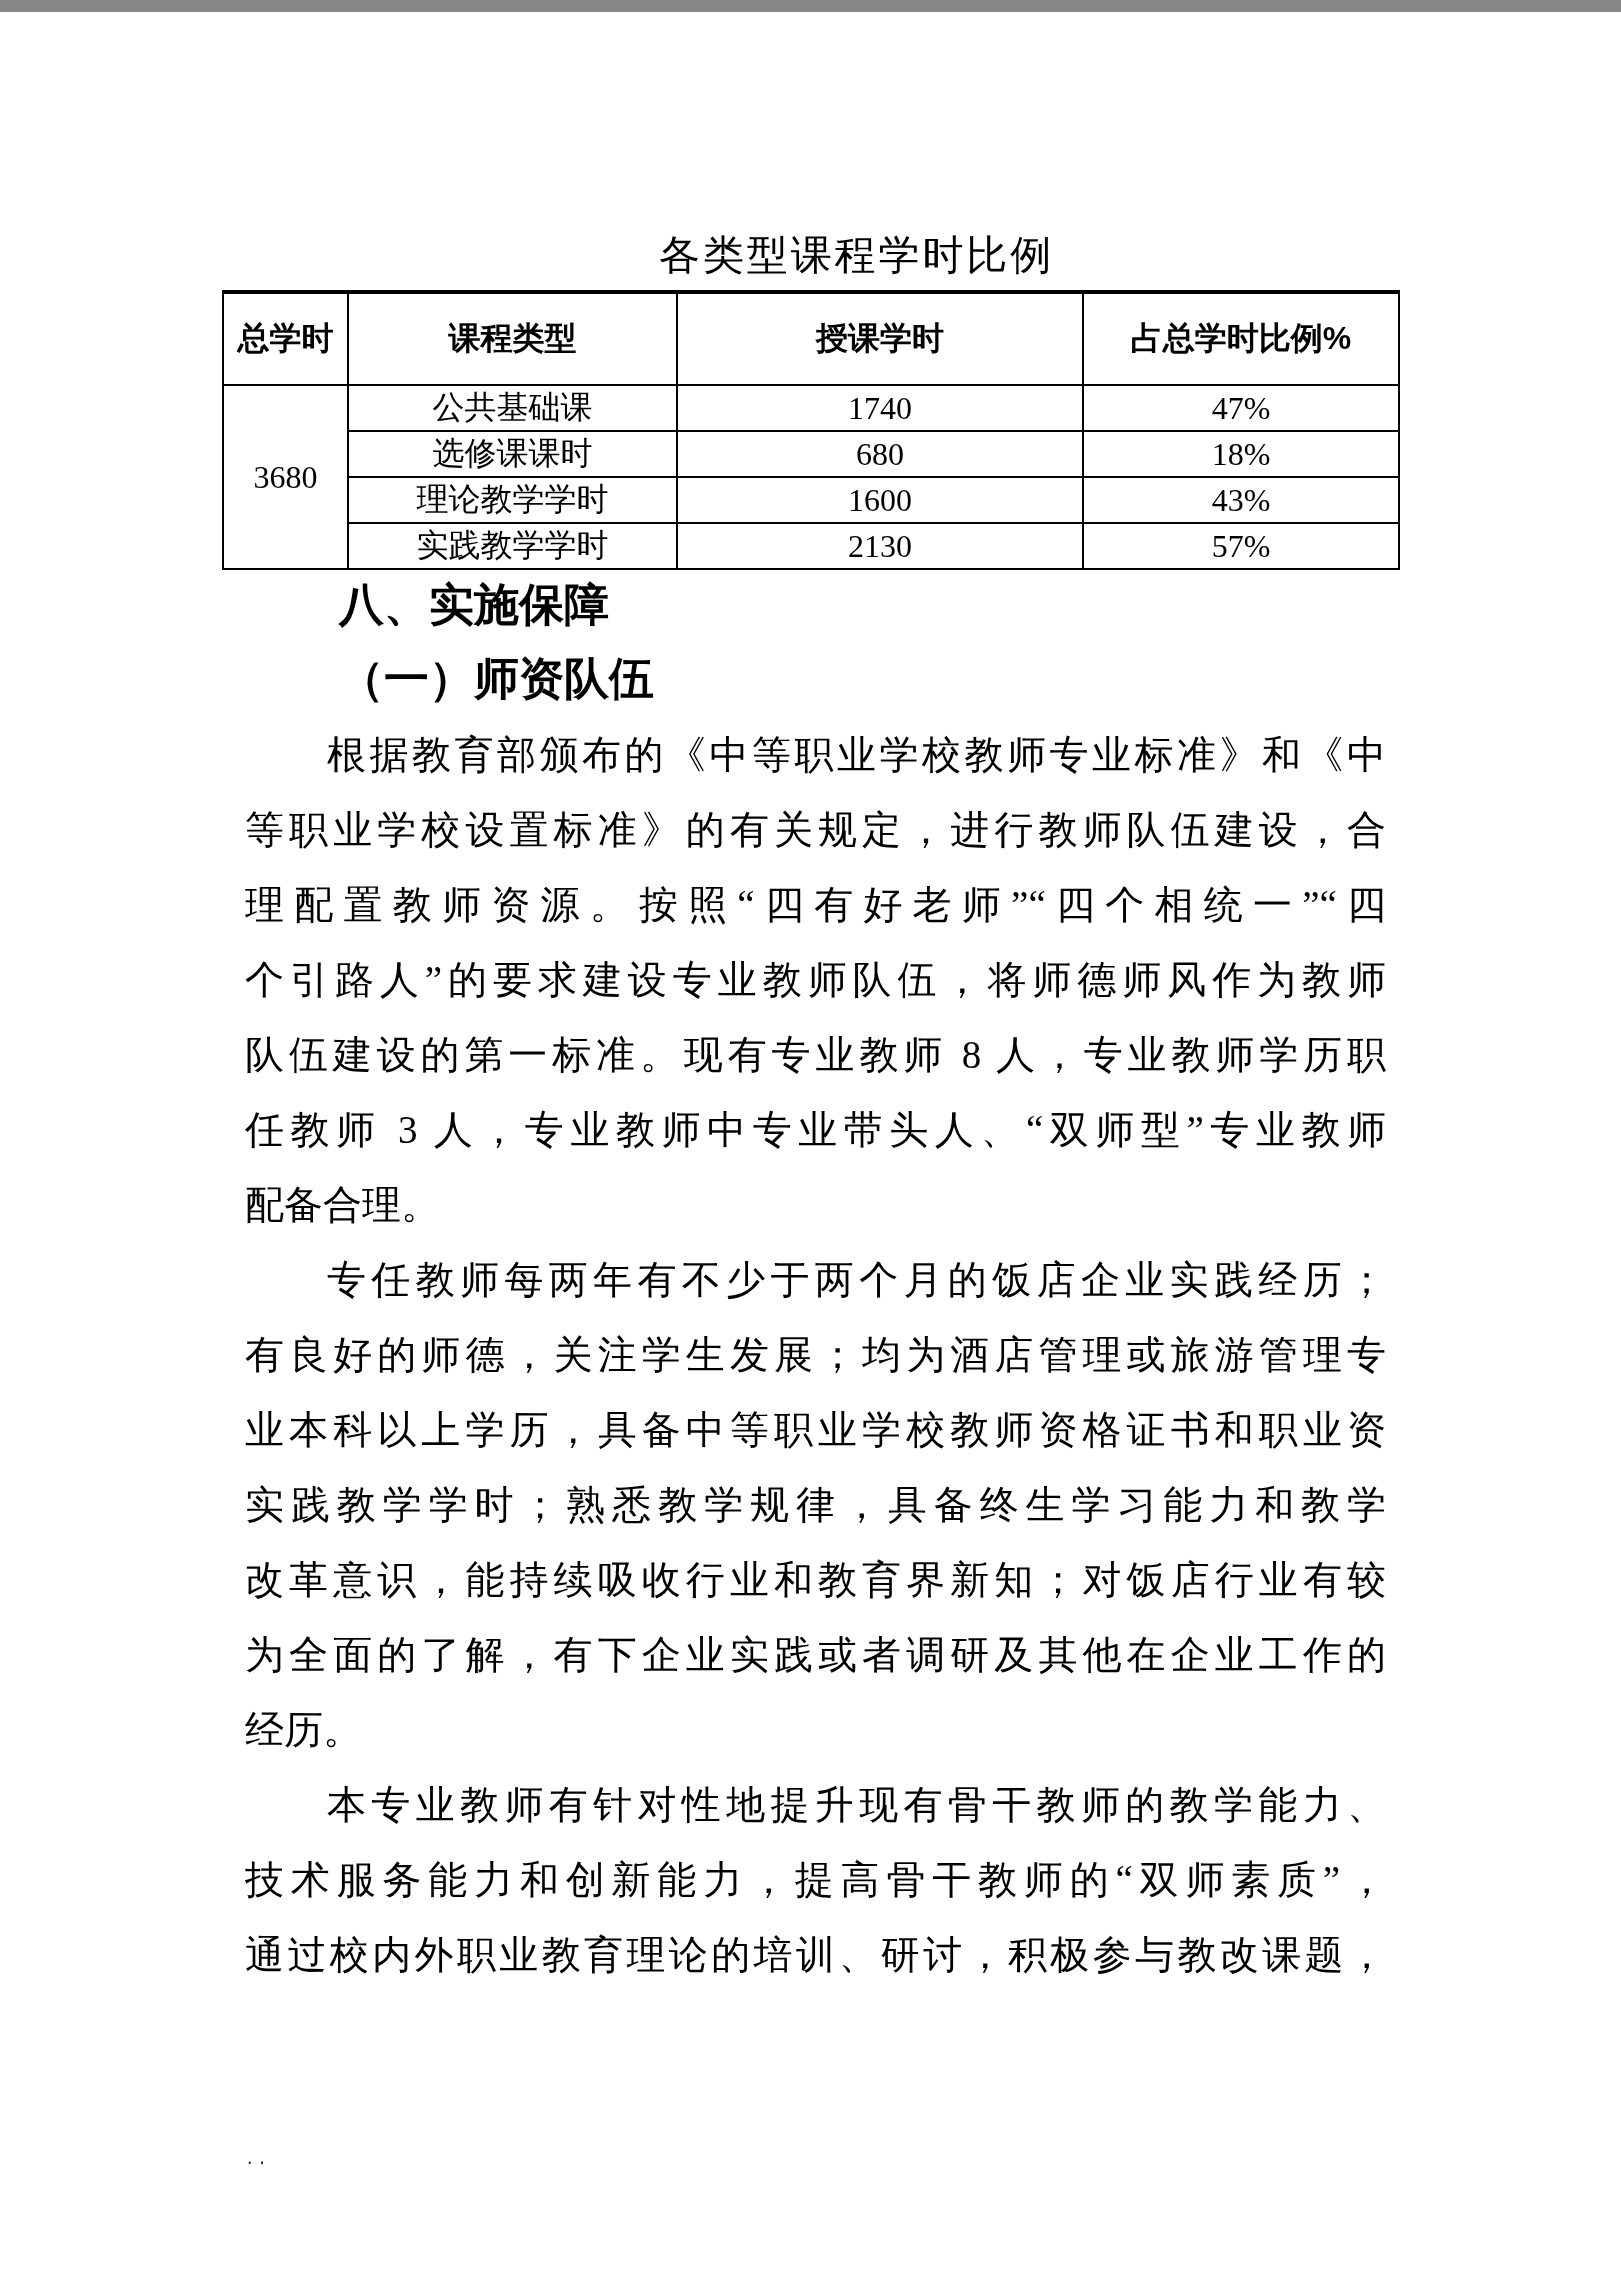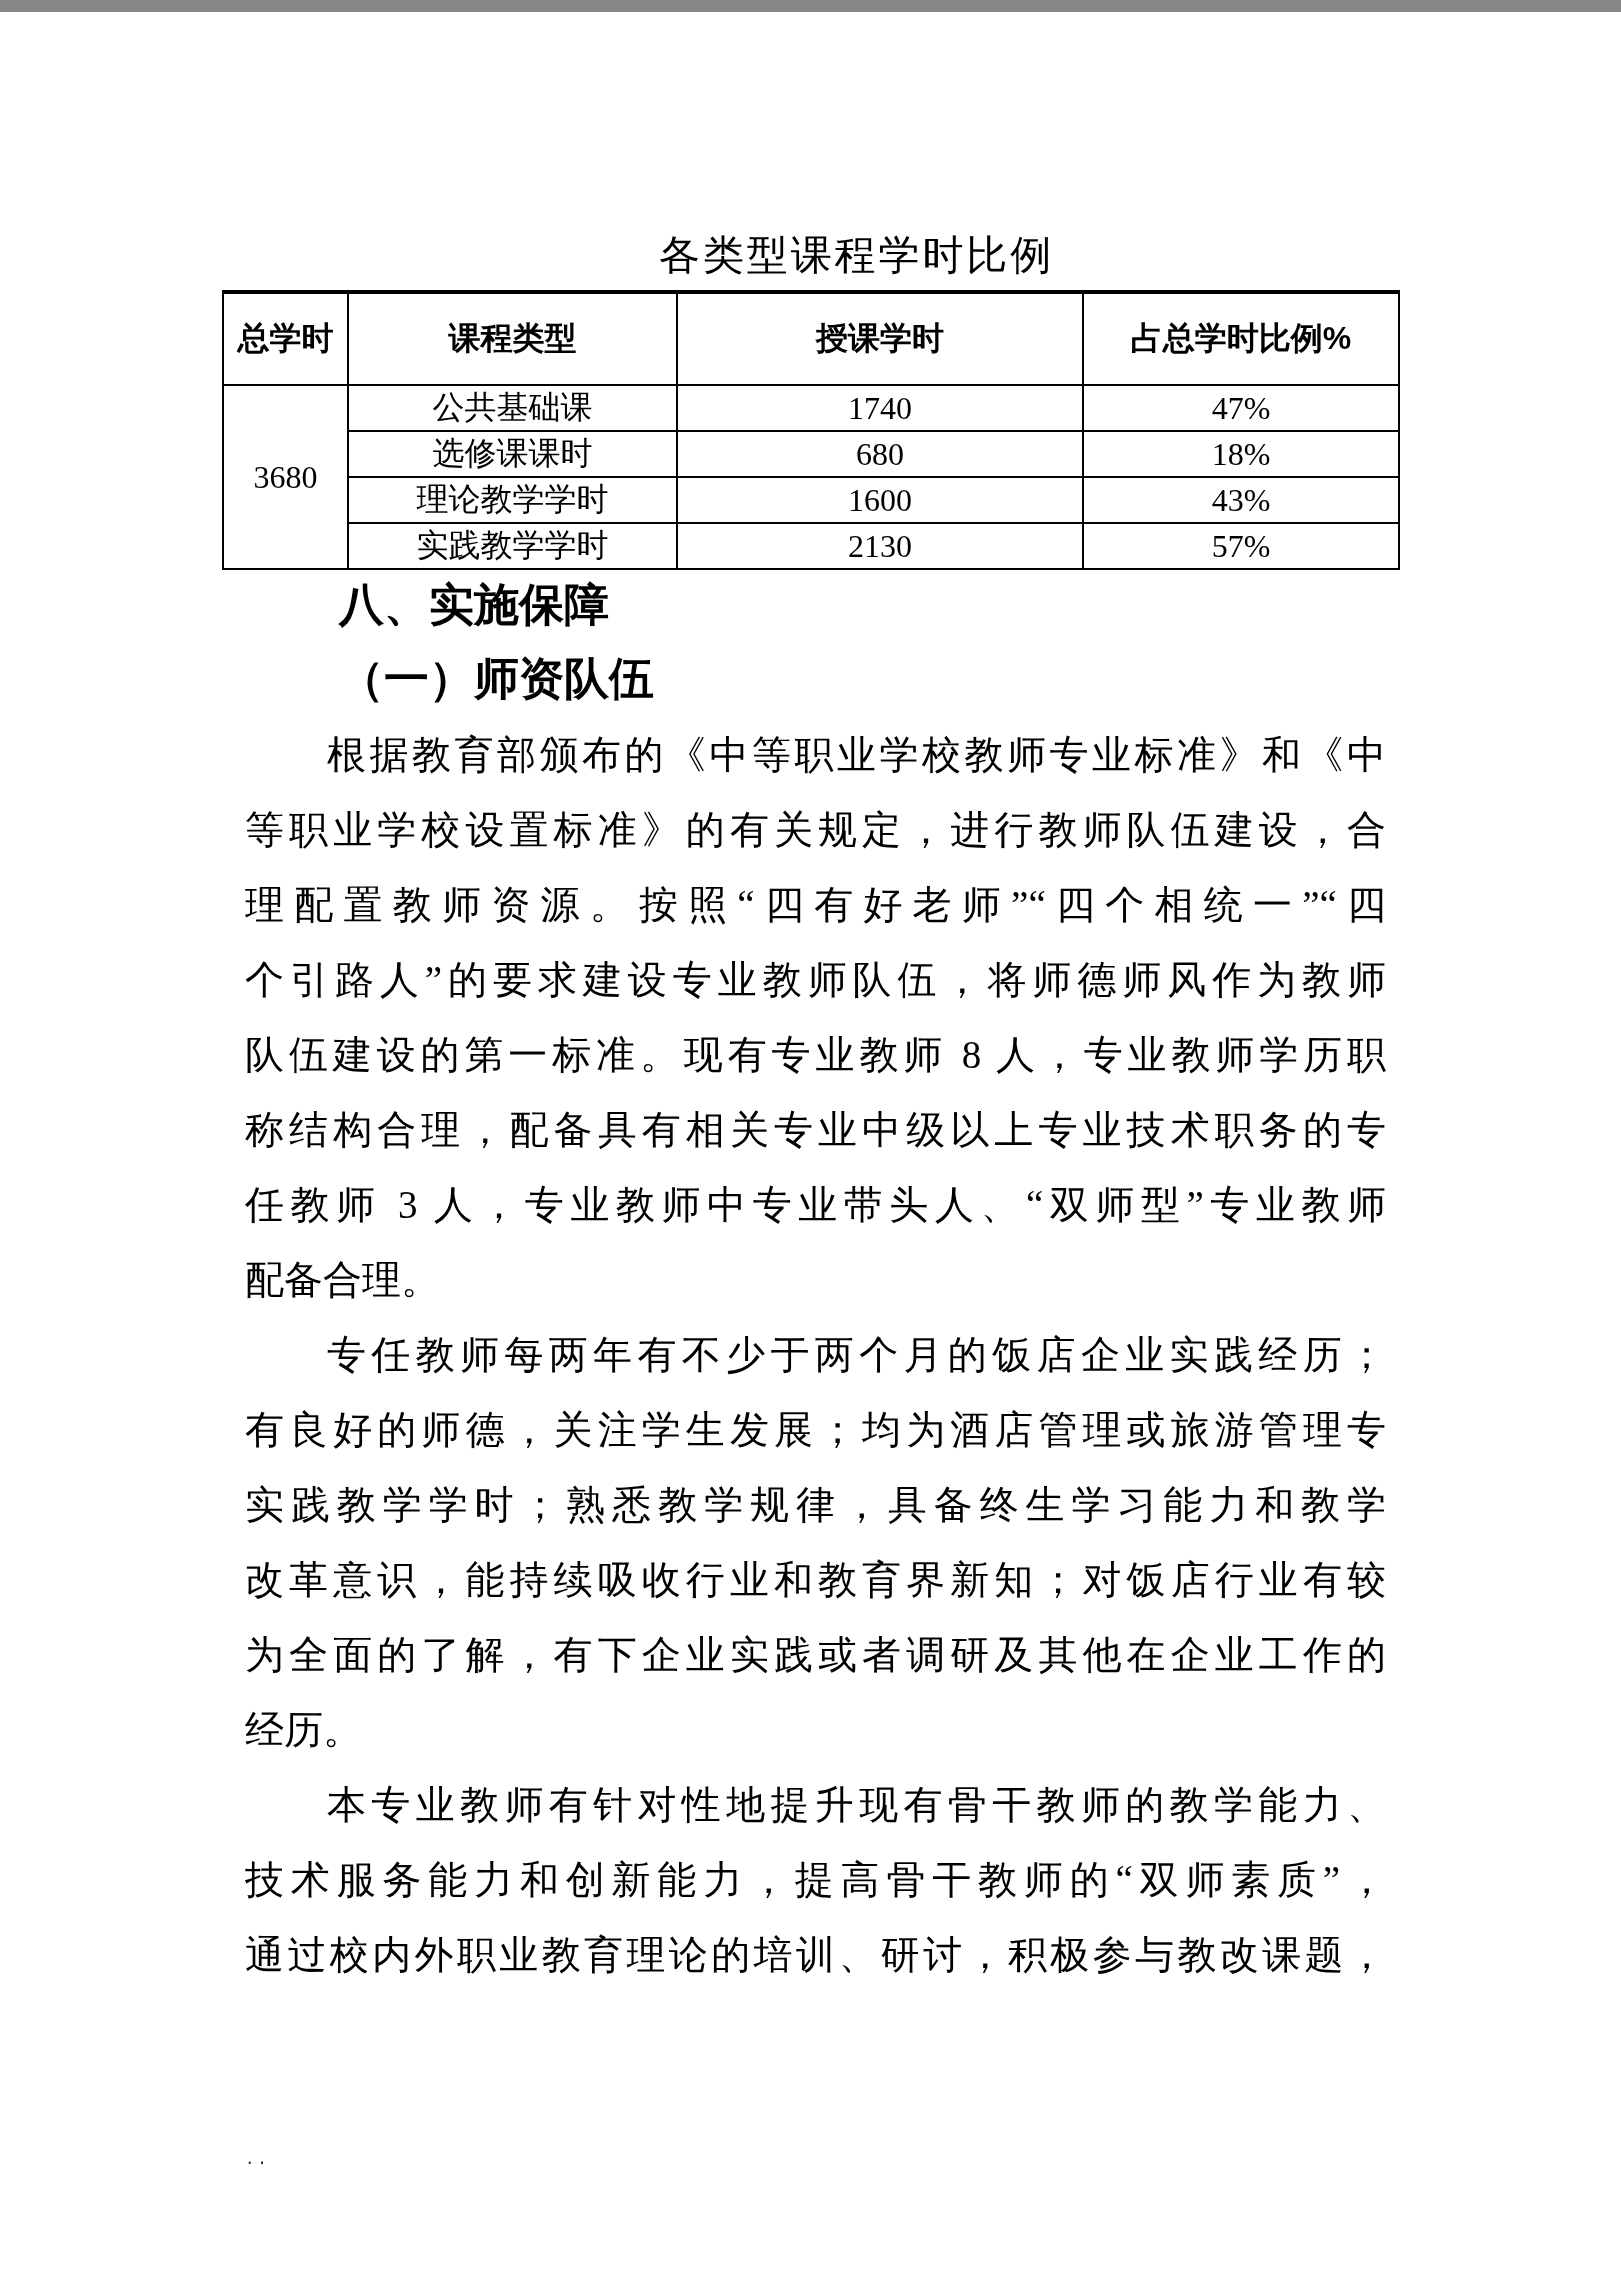--- a/index.html
+++ b/index.html
@@ -144,26 +144,26 @@
   <div class="textblock">
 
     <div class="h1line">八、实施保障</div>
     <div class="h2line">（一）师资队伍</div>
 
     <div class="tline indent">根据教育部颁布的《中等职业学校教师专业标准》和《中</div>
     <div class="tline">等职业学校设置标准》的有关规定，进行教师队伍建设，合</div>
     <div class="tline">理配置教师资源。按照“四有好老师”“四个相统一”“四</div>
     <div class="tline">个引路人”的要求建设专业教师队伍，将师德师风作为教师</div>
     <div class="tline">队伍建设的第一标准。现有专业教师 8 人，专业教师学历职</div>
-    <div class="tline">称结构合理，配备具有相关专业中级以上专业技术职务的专</div>
     <div class="tline">任教师 3 人，专业教师中专业带头人、“双师型”专业教师</div>
     <div class="tline lastline">配备合理。</div>
 
     <div class="tline indent">专任教师每两年有不少于两个月的饭店企业实践经历；</div>
     <div class="tline">有良好的师德，关注学生发展；均为酒店管理或旅游管理专</div>
+    <div class="tline">业本科以上学历，具备中等职业学校教师资格证书和职业资</div>
     <div class="tline">实践教学学时；熟悉教学规律，具备终生学习能力和教学</div>
     <div class="tline">改革意识，能持续吸收行业和教育界新知；对饭店行业有较</div>
     <div class="tline">为全面的了解，有下企业实践或者调研及其他在企业工作的</div>
     <div class="tline lastline">经历。</div>
 
     <div class="tline indent">本专业教师有针对性地提升现有骨干教师的教学能力、</div>
     <div class="tline">技术服务能力和创新能力，提高骨干教师的“双师素质”，</div>
     <div class="tline">通过校内外职业教育理论的培训、研讨，积极参与教改课题，</div>
 
   </div>

